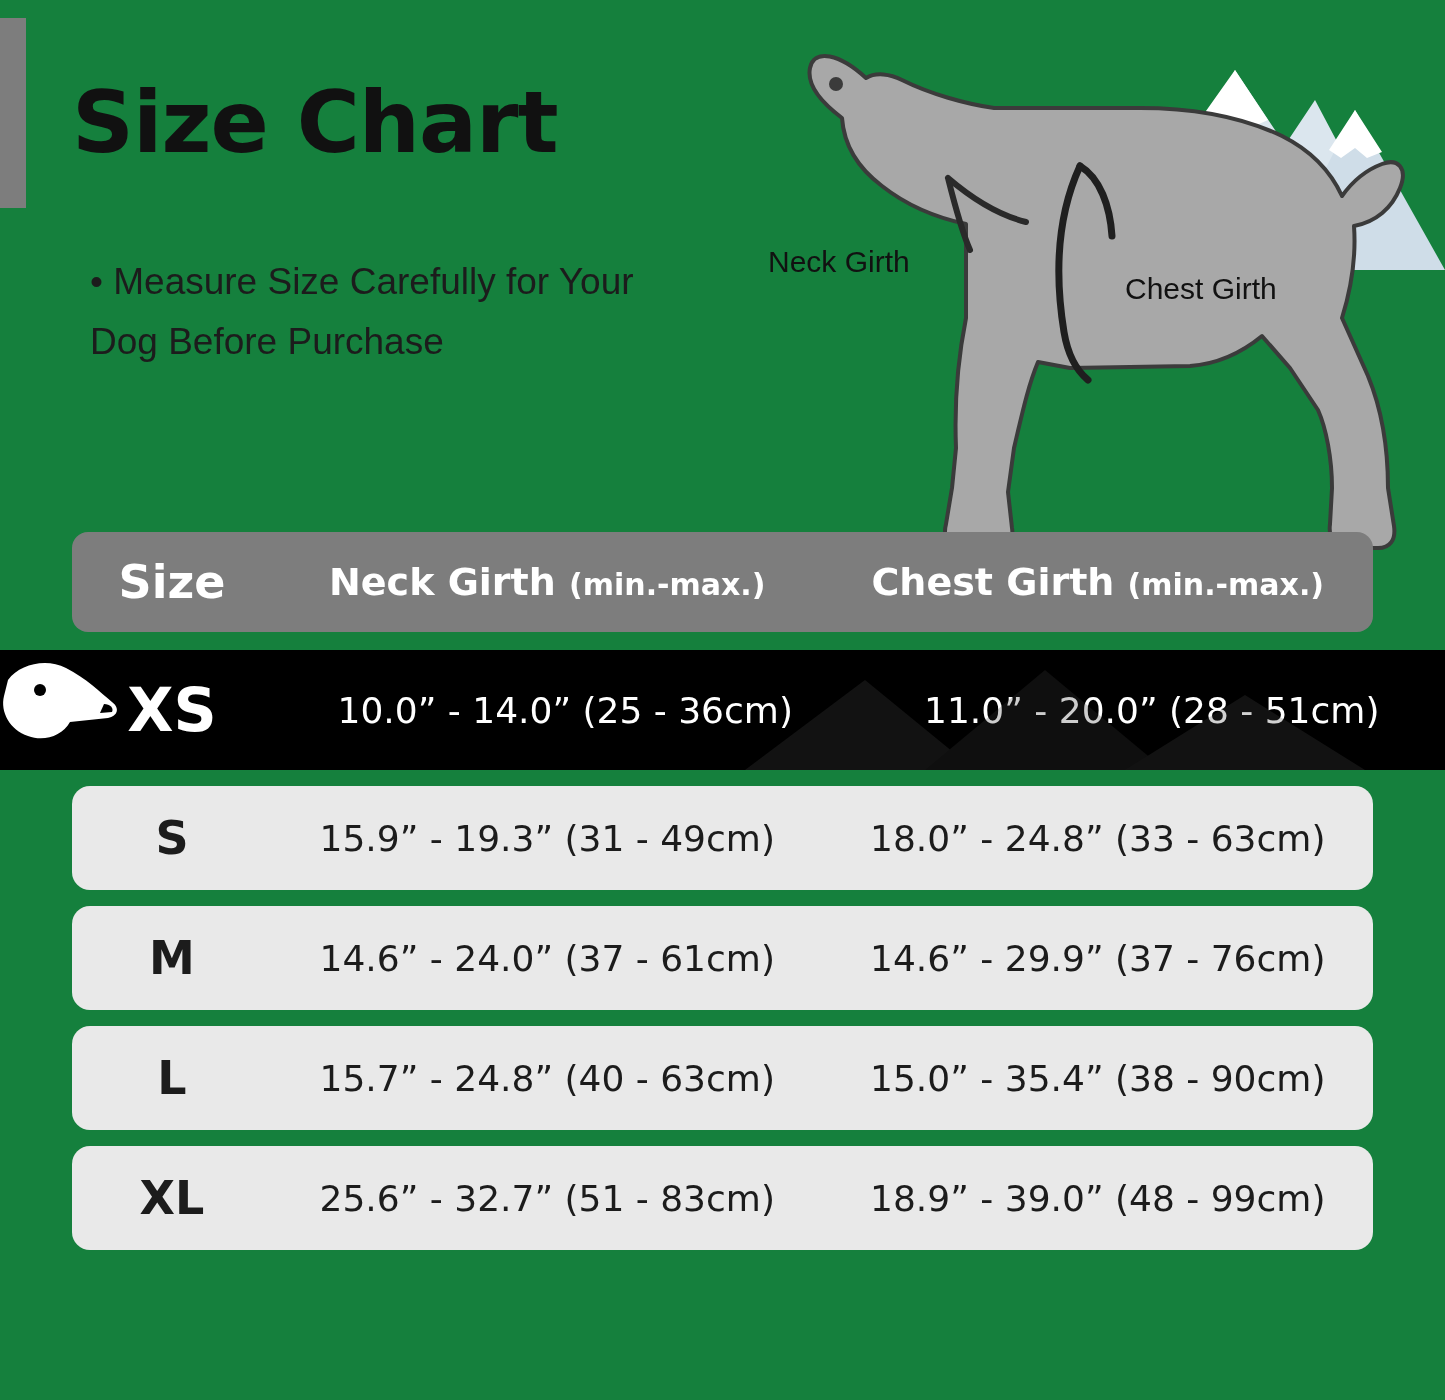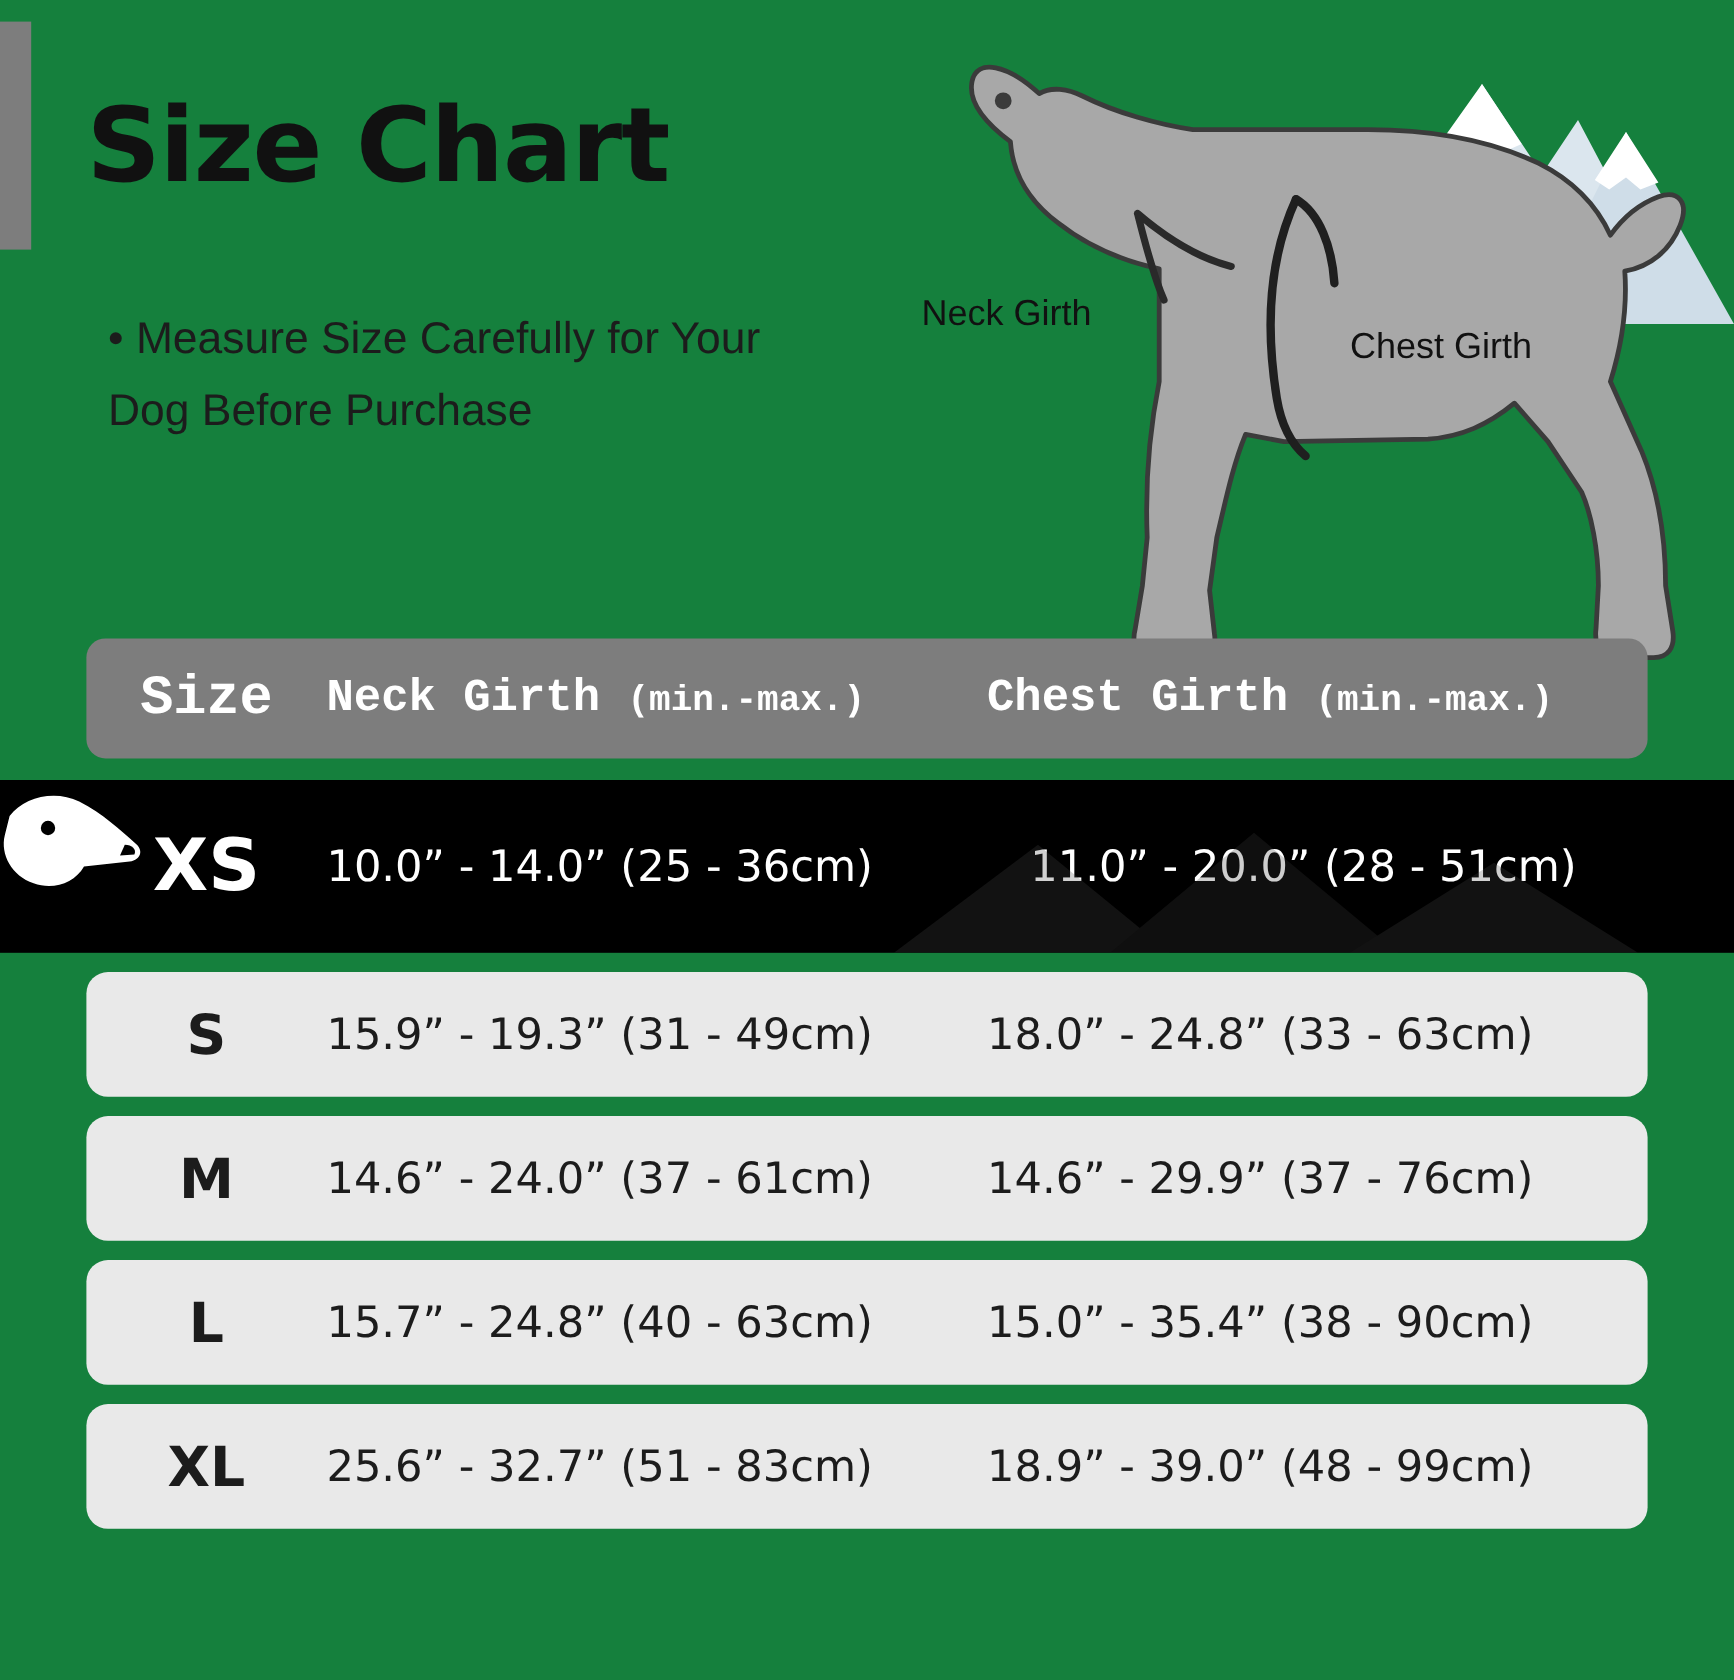--- a/index.html
+++ b/index.html
@@ -97,26 +97,25 @@
     align-items: center;
     box-sizing: border-box;
   }
 
   .row-head {
     margin: 0 72px 0 72px;
     height: 100px;
     background: #7d7d7d;
     border-radius: 16px;
     color: #ffffff;
-    font-family: Liberation Mono, monospace;
   }
 
   .row-xs {
     margin: 18px 0 0 0;
-    height: 144px;
+    height: 120px;
     background: #000000;
     color: #ffffff;
     position: relative;
     overflow: hidden;
   }
 
   .row-plain {
     margin: 16px 72px 0 72px;
     height: 104px;
     background: #e9e9e9;
@@ -129,20 +128,21 @@
     text-align: center;
     flex: 0 0 200px;
     font-weight: bold;
   }
   .row-head .c-size { font-size: 46px; }
   .row-xs .c-size { font-size: 60px; margin-left: 72px; }
   .row-plain .c-size { font-size: 46px; }
 
   .c-neck, .c-chest {
     flex: 1 1 0;
+    text-align: center;
   }
   .row-head .c-neck, .row-head .c-chest {
     font-size: 38px;
     font-weight: bold;
   }
   .row-head .sub {
     font-size: 30px;
     font-weight: bold;
   }
   .row-xs .c-neck, .row-xs .c-chest {

